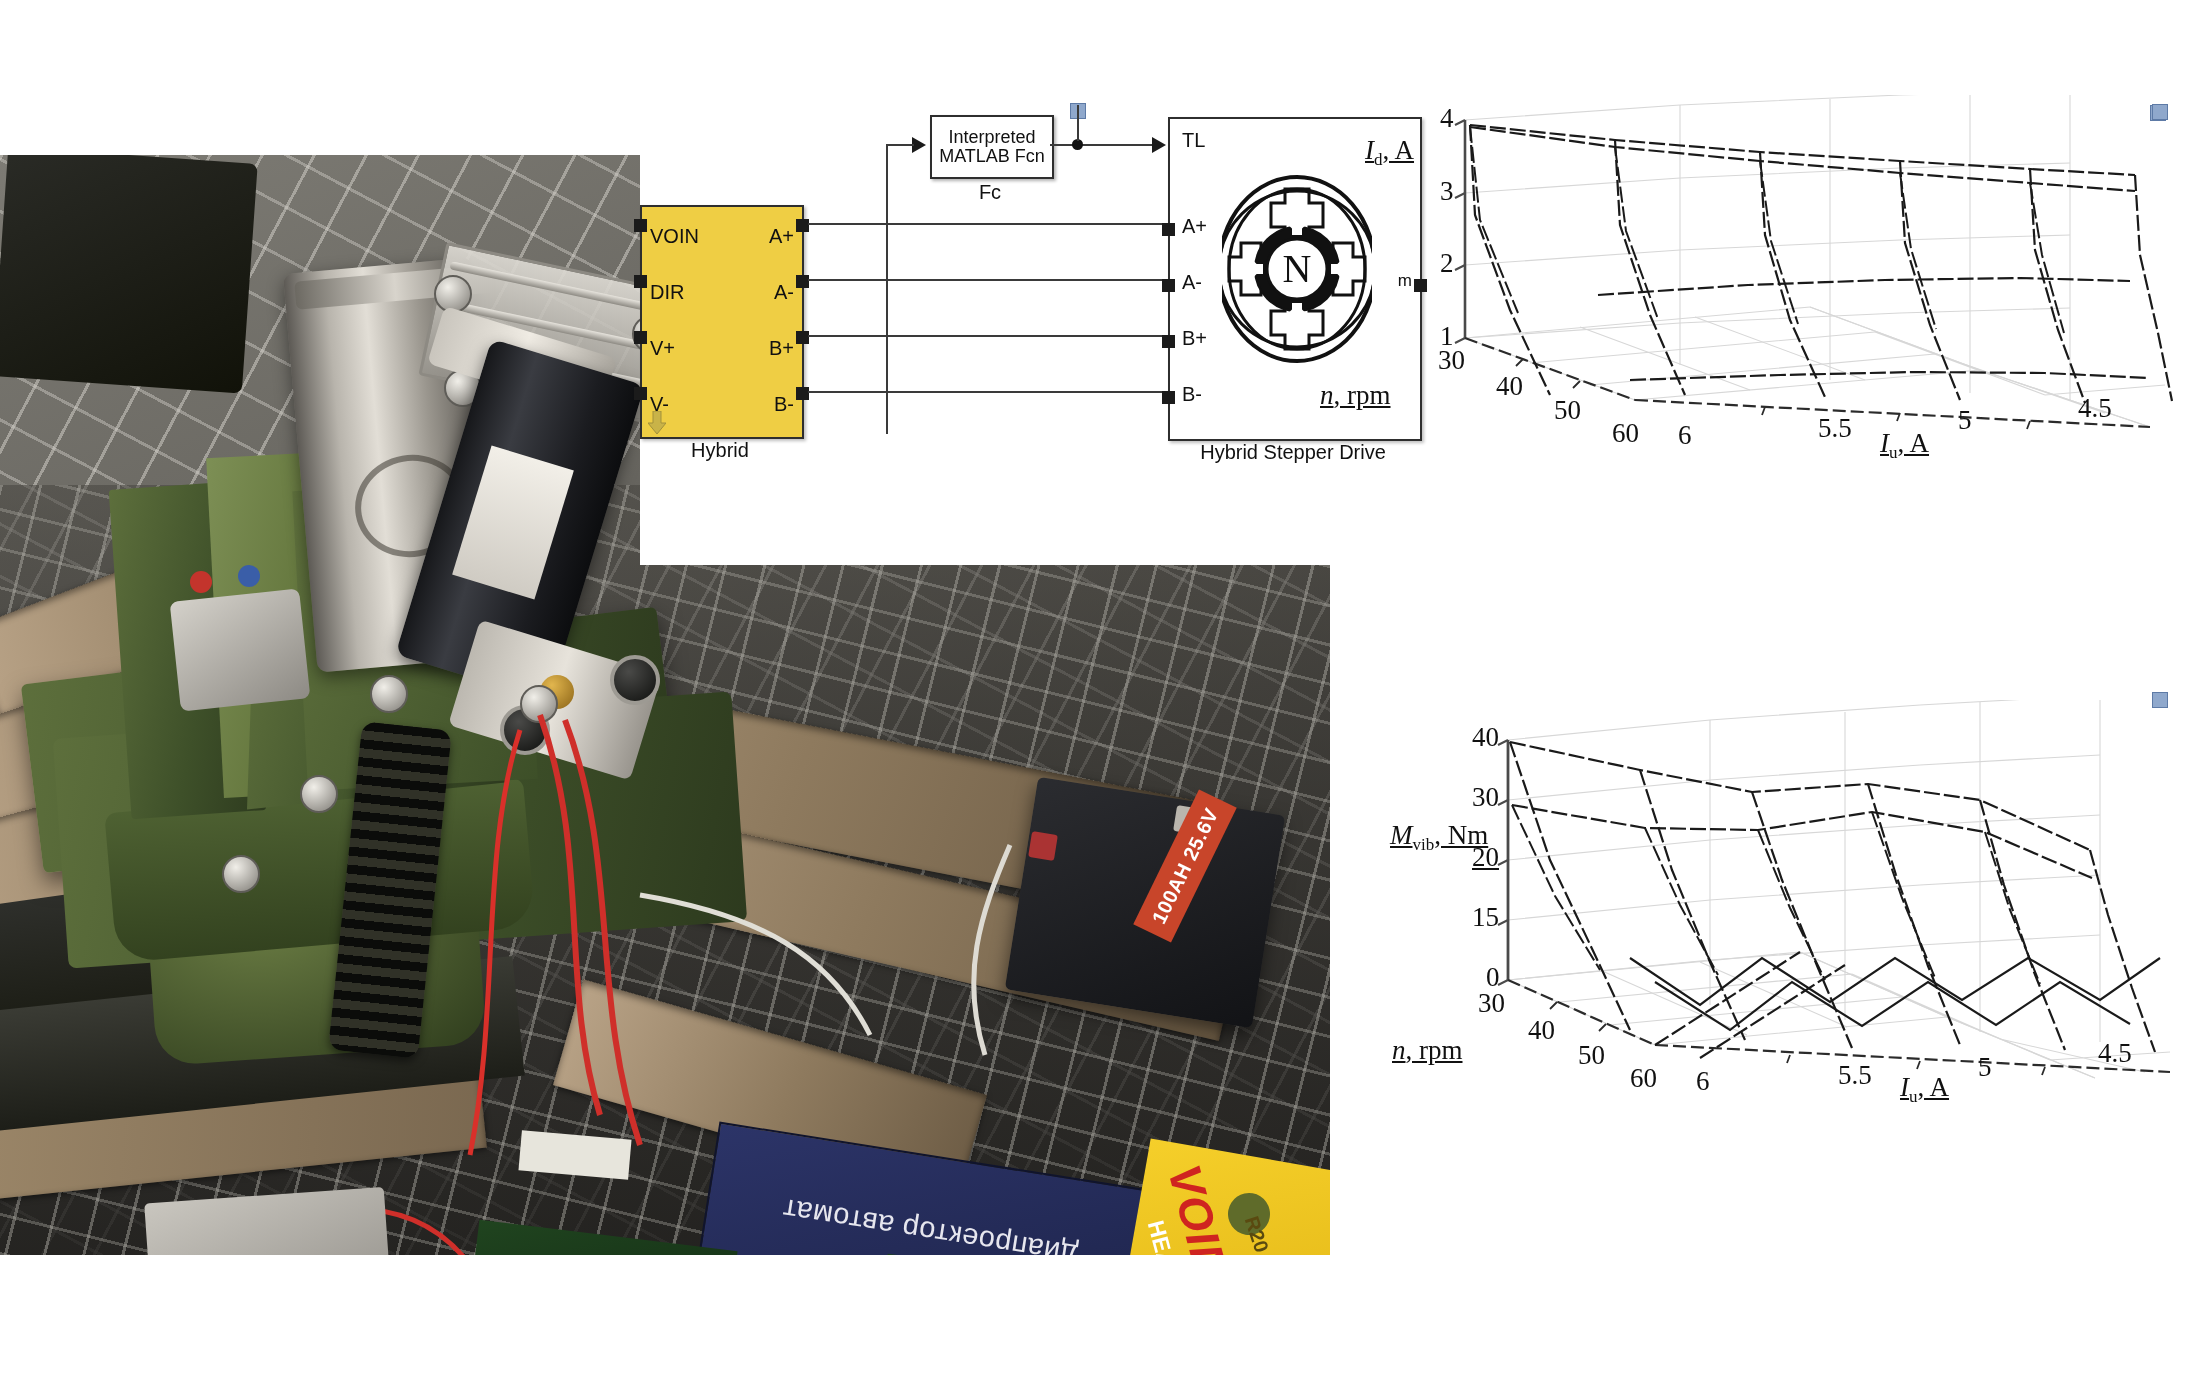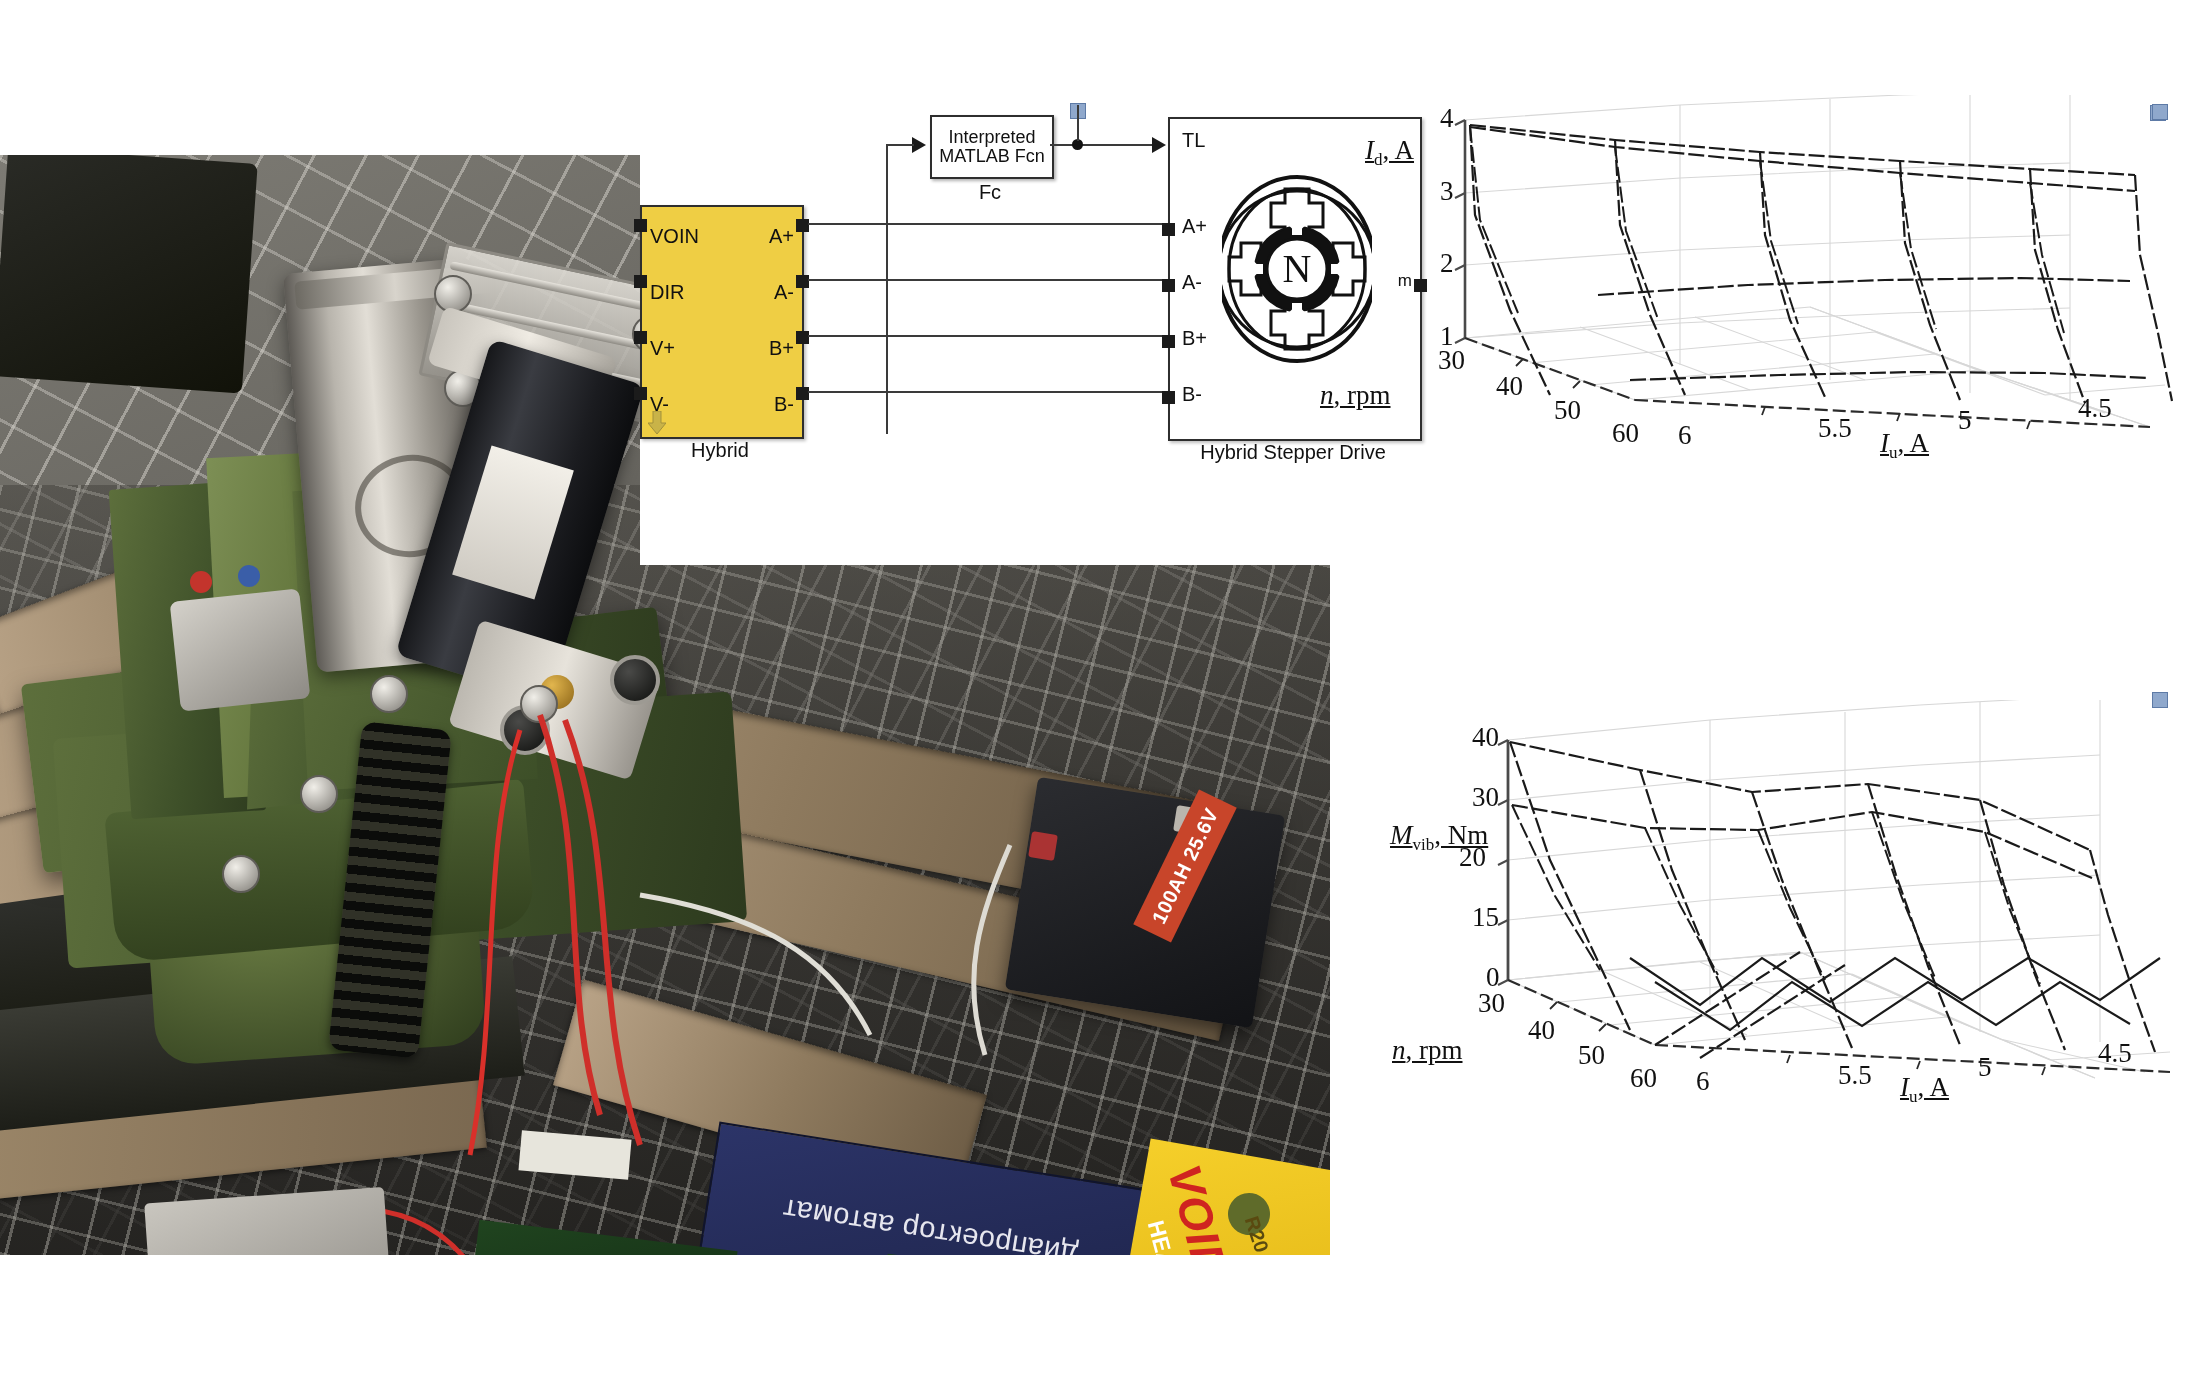--- a/index.html
+++ b/index.html
@@ -515,21 +515,21 @@
         <path d="M472 112 L502 198 L535 278"></path>
         <path d="M585 132 L610 210 L640 284"></path>
       </g>
     </svg>
 
     <div class="axlabel" style="left:-10px;top:120px;">
       <i>M</i><sub>vib</sub><span>, Nm</span>
     </div>
     <div class="tick" style="left:72px;top:22px;">40</div>
     <div class="tick" style="left:72px;top:82px;">30</div>
-    <div class="tick" style="left:59px;top:142px;">20</div>
+    <div class="tick" style="left:72px;top:142px;text-decoration:underline;">20</div>
     <div class="tick" style="left:72px;top:202px;">15</div>
     <div class="tick" style="left:86px;top:262px;">0</div>
 
     <div class="tick" style="left:78px;top:288px;">30</div>
     <div class="tick" style="left:128px;top:315px;">40</div>
     <div class="tick" style="left:178px;top:340px;">50</div>
     <div class="tick" style="left:230px;top:363px;">60</div>
 
     <div class="tick" style="left:296px;top:366px;">6</div>
     <div class="tick" style="left:438px;top:360px;">5.5</div>

